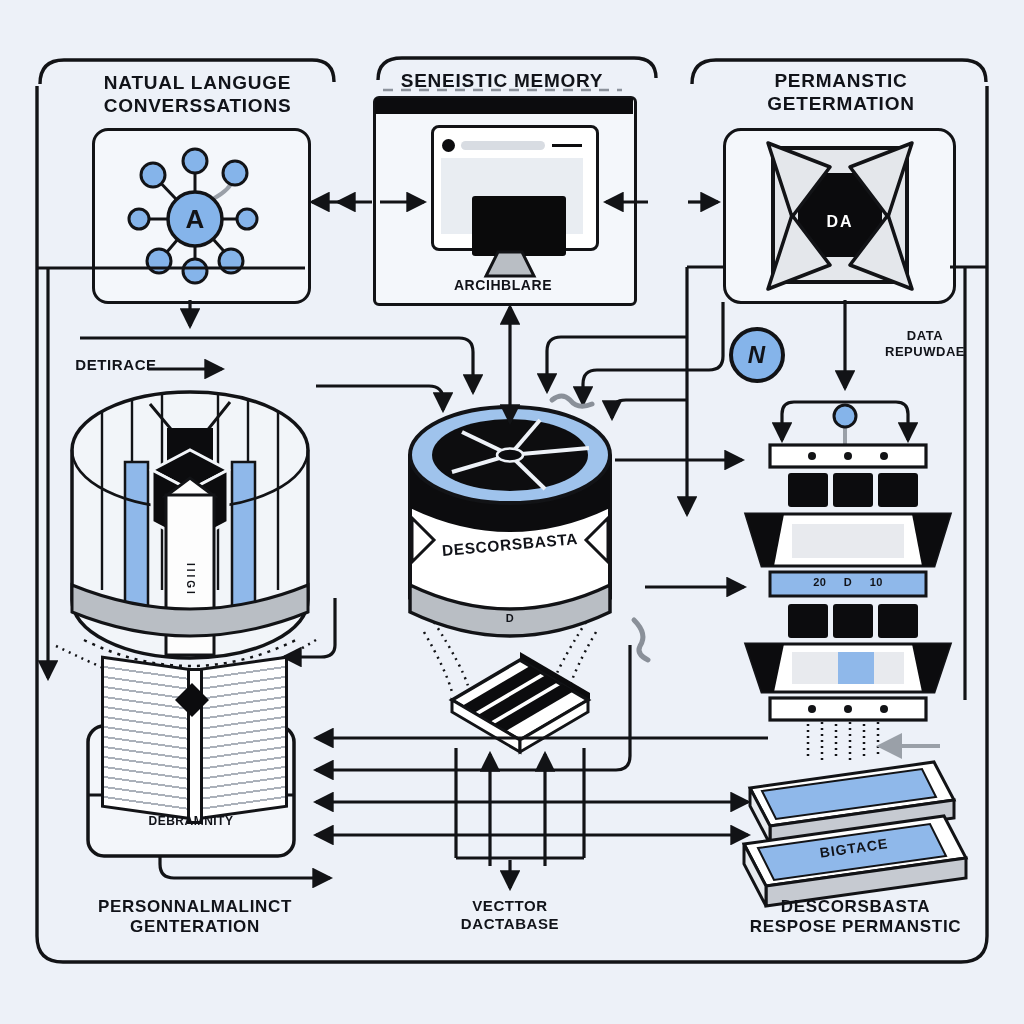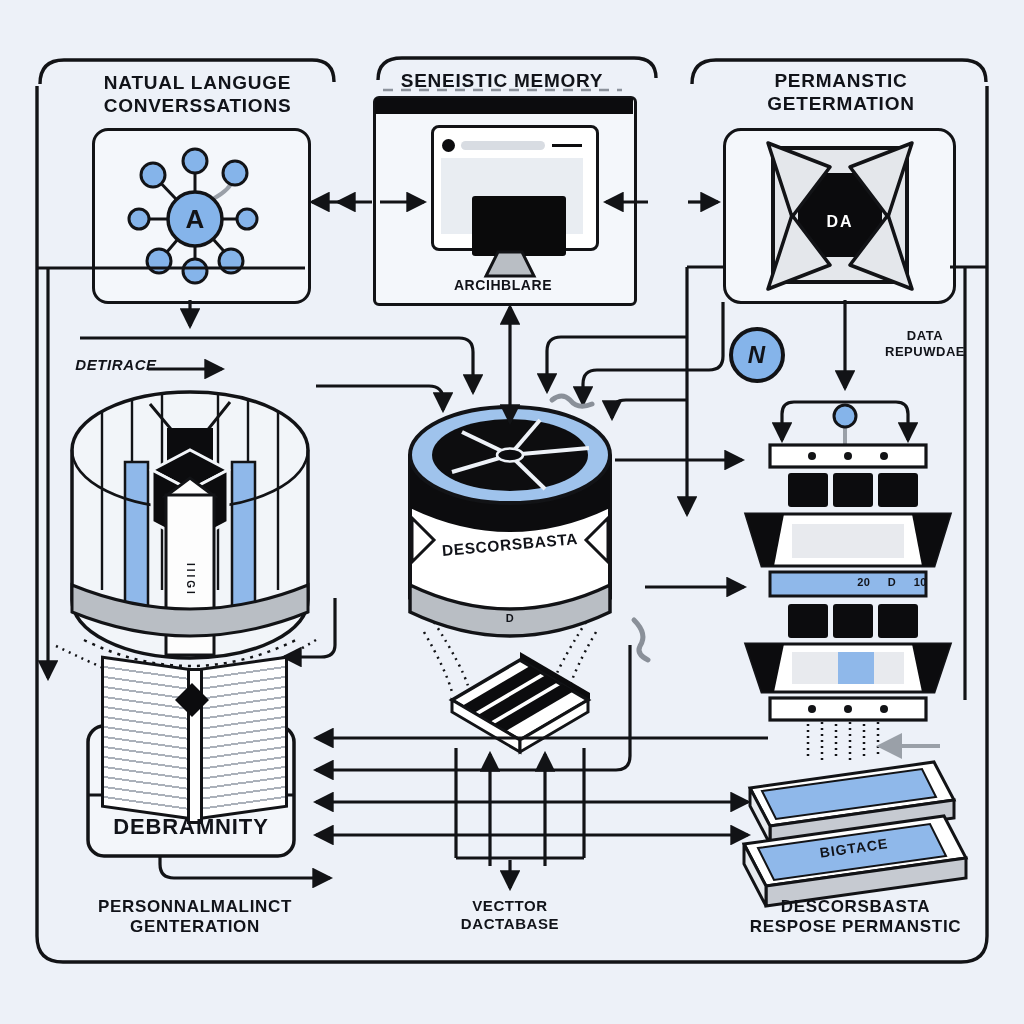--- a/index.html
+++ b/index.html
@@ -3,23 +3,23 @@
 <meta charset="utf-8">
 <style>
   html,body{margin:0;padding:0;background:#dfe5ee;}
   #canvas{position:relative;width:1024px;height:1024px;background:#edf1f8;overflow:hidden;
           font-family:"Liberation Sans",sans-serif;}
   svg.layer{position:absolute;left:0;top:0;z-index:2;pointer-events:none;}
   .box{position:absolute;background:#f4f7fb;border:3.5px solid #121316;z-index:1;}
   .lbl{position:absolute;font-weight:700;text-align:center;color:#111319;line-height:1.2;
        z-index:3;letter-spacing:.04em;white-space:nowrap;}
   .t-big{font-size:19px;}
-  .t-mid{font-size:15px;font-style:italic;}
+  .t-mid{font-size:15px;}
   .t-sm{font-size:13px;}
-  .t-tiny{font-size:11px;padding-left:44px;}
+  .t-tiny{font-size:11px;}
   
   #box-mid .hdr{position:absolute;left:-1px;top:-1px;width:258px;height:16px;background:#0c0c0e;}
   #monitor{position:absolute;left:55px;top:26px;width:162px;height:120px;background:#fff;
            border:3px solid #121316;border-radius:8px;}
   #monitor .cam{position:absolute;left:8px;top:11px;width:13px;height:13px;border-radius:50%;background:#0c0c0e;}
   #monitor .pill{position:absolute;left:27px;top:13px;width:84px;height:9px;border-radius:5px;background:#d8dce2;}
   #monitor .dash{position:absolute;left:118px;top:16px;width:30px;height:3px;background:#0c0c0e;}
   #monitor .content{position:absolute;left:7px;top:30px;width:142px;height:76px;background:#e9edf2;}
   #monitor .screen{position:absolute;left:31px;top:38px;width:94px;height:60px;background:#0a0a0b;border-radius:3px;}
   
@@ -306,21 +306,21 @@
   <div class="lbl" style="left:408px;top:277px;width:190px;font-size:14px;">ARCIHBLARE</div>
 
   <div class="lbl" style="left:430px;top:536px;width:160px;font-size:15.5px;transform:rotate(-5deg);">DESCORSBASTA</div>
 
   <div class="lbl" style="left:500px;top:612px;width:20px;font-size:11px;">D</div>
 
   <div class="lbl vtext" style="left:166px;top:520px;width:48px;height:120px;font-size:10px;letter-spacing:3px;">IIIGI</div>
 
   <div class="lbl t-tiny" style="left:772px;top:576px;width:152px;word-spacing:14px;">20 D 10</div>
 
-  <div class="lbl" style="left:90px;top:814px;width:202px;font-size:22px;">DEBRAMNITY</div>
+  <div class="lbl" style="left:90px;top:814px;width:202px;font-size:12px;">DEBRAMNITY</div>
 
   <div class="lbl" style="left:794px;top:840px;width:120px;font-size:14px;transform:rotate(-8deg);letter-spacing:1px;">BIGTACE</div>
 
   <div class="lbl" style="left:55px;top:897px;width:280px;font-size:17px;">
     <div>PERSONNALMALINCT</div>
     <div>GENTERATION</div>
   </div>
   <div class="lbl" style="left:415px;top:897px;width:190px;font-size:15px;">
     <div>VECTTOR</div>
     <div>DACTABASE</div>

